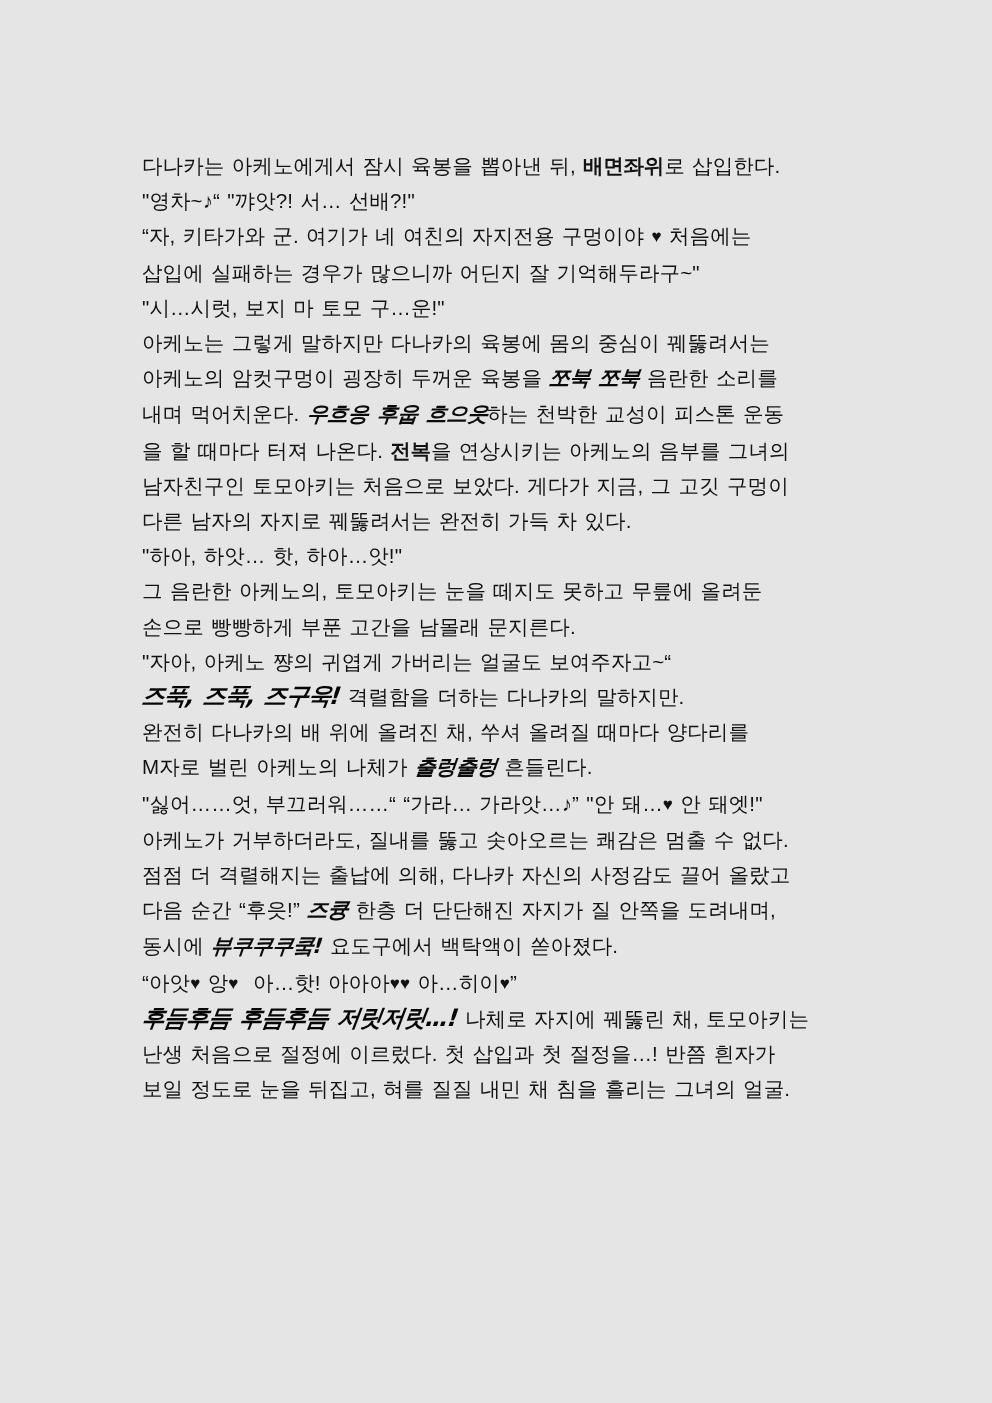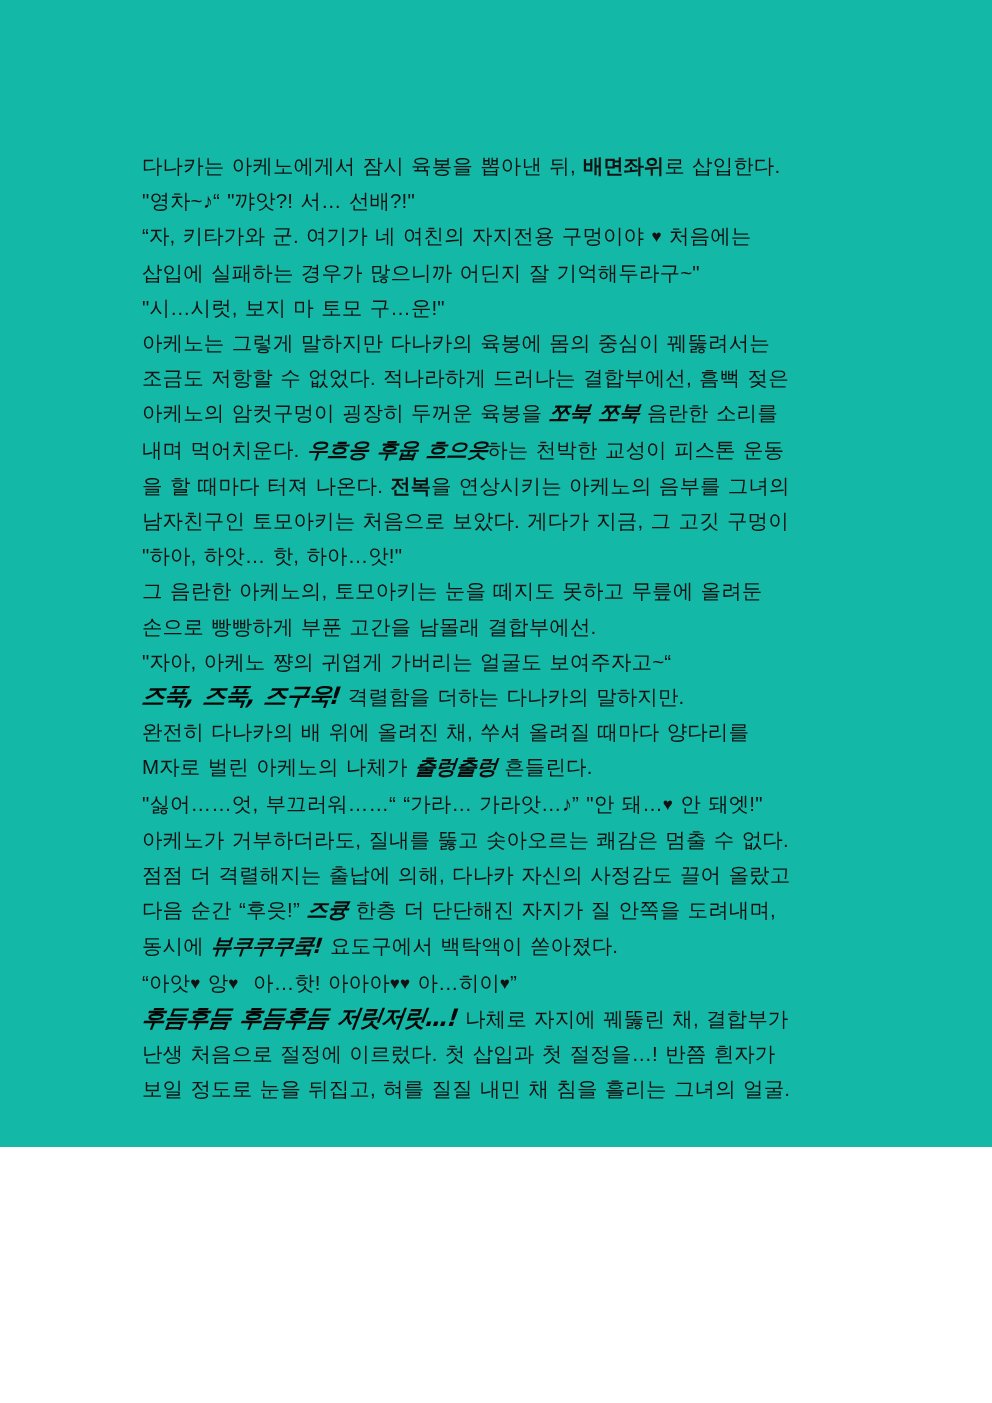--- a/index.html
+++ b/index.html
@@ -10,22 +10,22 @@
   body {
     width: 992px;
     height: 1403px;
     font-family: "Liberation Sans", sans-serif;
     color: #111111;
     overflow: hidden;
   }
   .page {
     position: relative;
     width: 992px;
-    height: 1147px;
-    background: #14b8a6;
+    height: 1403px;
+    background: #e5e5e5;
     box-sizing: border-box;
   }
   .text-body {
     position: absolute;
     left: 142px;
     top: 148px;
     width: 712px;
     font-size: 20.5px;
     line-height: 35.2px;
     letter-spacing: 0.1px;
@@ -71,35 +71,35 @@
 <body>
 
 <div class="page">
   <div class="text-body" id="text-body">
       <div class="line"><span>다나카는 아케노에게서 잠시 육봉을 뽑아낸 뒤, </span><span class="b">배면좌위</span><span>로 삽입한다.</span></div>
       <div class="line"><span>"영차~♪“ "꺄앗?! 서… 선배?!"</span></div>
       <div class="line"><span>“자, 키타가와 군. 여기가 네 여친의 자지전용 구멍이야 </span><span class="heart">♥</span><span> 처음에는</span></div>
       <div class="line"><span>삽입에 실패하는 경우가 많으니까 어딘지 잘 기억해두라구~"</span></div>
       <div class="line"><span>"시…시럿, 보지 마 토모 구…운!"</span></div>
       <div class="line"><span>아케노는 그렇게 말하지만 다나카의 육봉에 몸의 중심이 꿰뚫려서는</span></div>
-      <div class="line"><span>조금도 저항할 수 없었다. 적나라하게 드러나는 결합부에선, 흠뻑 젖은</span></div>
       <div class="line"><span>아케노의 암컷구멍이 굉장히 두꺼운 육봉을 </span><span class="sfx">쪼북 쪼북</span><span> 음란한 소리를</span></div>
       <div class="line"><span>내며 먹어치운다. </span><span class="sfx">우흐응 후웁 흐으읏</span><span>하는 천박한 교성이 피스톤 운동</span></div>
       <div class="line"><span>을 할 때마다 터져 나온다. </span><span class="b">전복</span><span>을 연상시키는 아케노의 음부를 그녀의</span></div>
       <div class="line"><span>남자친구인 토모아키는 처음으로 보았다. 게다가 지금, 그 고깃 구멍이</span></div>
+      <div class="line"><span>다른 남자의 자지로 꿰뚫려서는 완전히 가득 차 있다.</span></div>
       <div class="line"><span>"하아, 하앗… 핫, 하아…앗!"</span></div>
       <div class="line"><span>그 음란한 아케노의, 토모아키는 눈을 떼지도 못하고 무릎에 올려둔</span></div>
-      <div class="line"><span>손으로 빵빵하게 부푼 고간을 남몰래 결합부에선.</span></div>
+      <div class="line"><span>손으로 빵빵하게 부푼 고간을 남몰래 문지른다.</span></div>
       <div class="line"><span>"자아, 아케노 쨩의 귀엽게 가버리는 얼굴도 보여주자고~“</span></div>
       <div class="line"><span class="sfx-lg">즈푹, 즈푹, 즈구욱!</span><span> 격렬함을 더하는 다나카의 말하지만.</span></div>
       <div class="line"><span>완전히 다나카의 배 위에 올려진 채, 쑤셔 올려질 때마다 양다리를</span></div>
       <div class="line"><span>M자로 벌린 아케노의 나체가 </span><span class="sfx">출렁출렁</span><span> 흔들린다.</span></div>
       <div class="line"><span>"싫어……엇, 부끄러워……“ “가라… 가라앗…♪” "안 돼…</span><span class="heart">♥</span><span> 안 돼엣!"</span></div>
       <div class="line"><span>아케노가 거부하더라도, 질내를 뚫고 솟아오르는 쾌감은 멈출 수 없다.</span></div>
       <div class="line"><span>점점 더 격렬해지는 출납에 의해, 다나카 자신의 사정감도 끌어 올랐고</span></div>
       <div class="line"><span>다음 순간 “후읏!” </span><span class="sfx">즈큥</span><span> 한층 더 단단해진 자지가 질 안쪽을 도려내며,</span></div>
       <div class="line"><span>동시에 </span><span class="sfx">뷰쿠쿠쿠쿸!</span><span> 요도구에서 백탁액이 쏟아졌다.</span></div>
       <div class="line"><span>“아앗</span><span class="heart">♥</span><span> 앙</span><span class="heart">♥</span><span>  아…핫! 아아아</span><span class="heart">♥♥</span><span> 아…히이</span><span class="heart">♥</span><span>”</span></div>
-      <div class="line"><span class="sfx-lg">후듬후듬 후듬후듬 저릿저릿…!</span><span> 나체로 자지에 꿰뚫린 채, 결합부가</span></div>
+      <div class="line"><span class="sfx-lg">후듬후듬 후듬후듬 저릿저릿…!</span><span> 나체로 자지에 꿰뚫린 채, 토모아키는</span></div>
       <div class="line"><span>난생 처음으로 절정에 이르렀다. 첫 삽입과 첫 절정을…! 반쯤 흰자가</span></div>
       <div class="line"><span>보일 정도로 눈을 뒤집고, 혀를 질질 내민 채 침을 흘리는 그녀의 얼굴.</span></div>
     </div>
 </div>
 
 </body></html>

